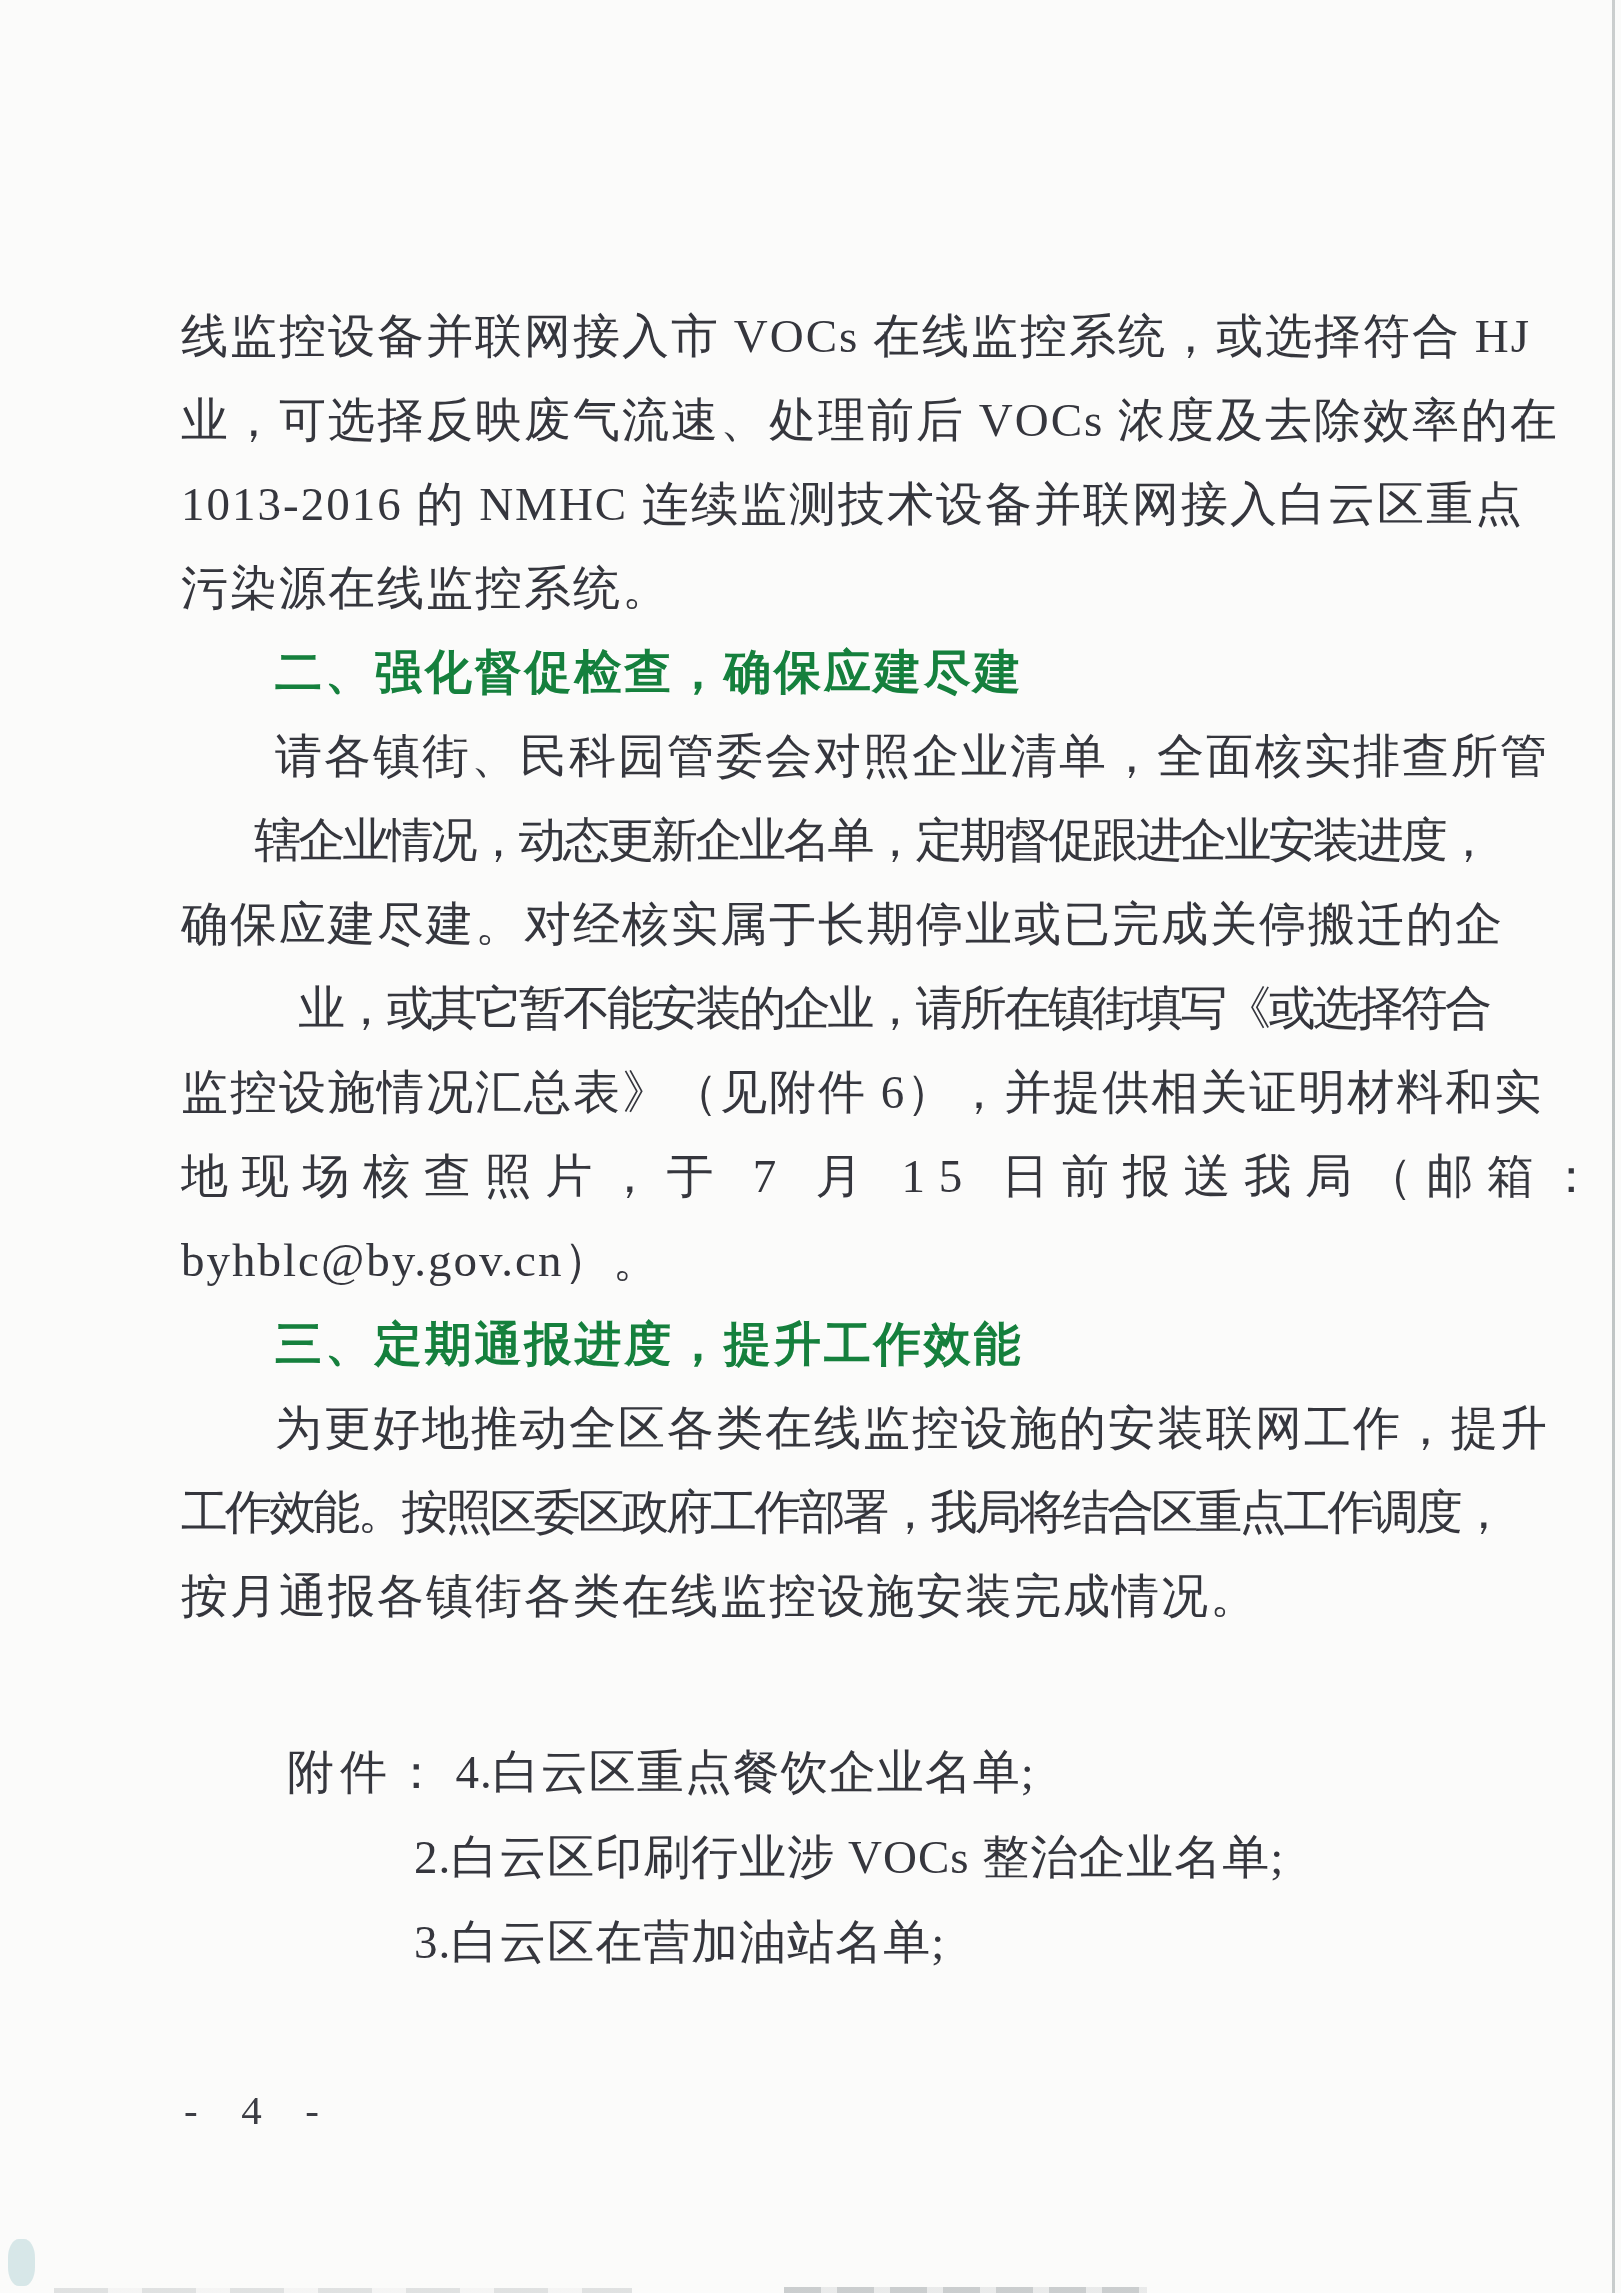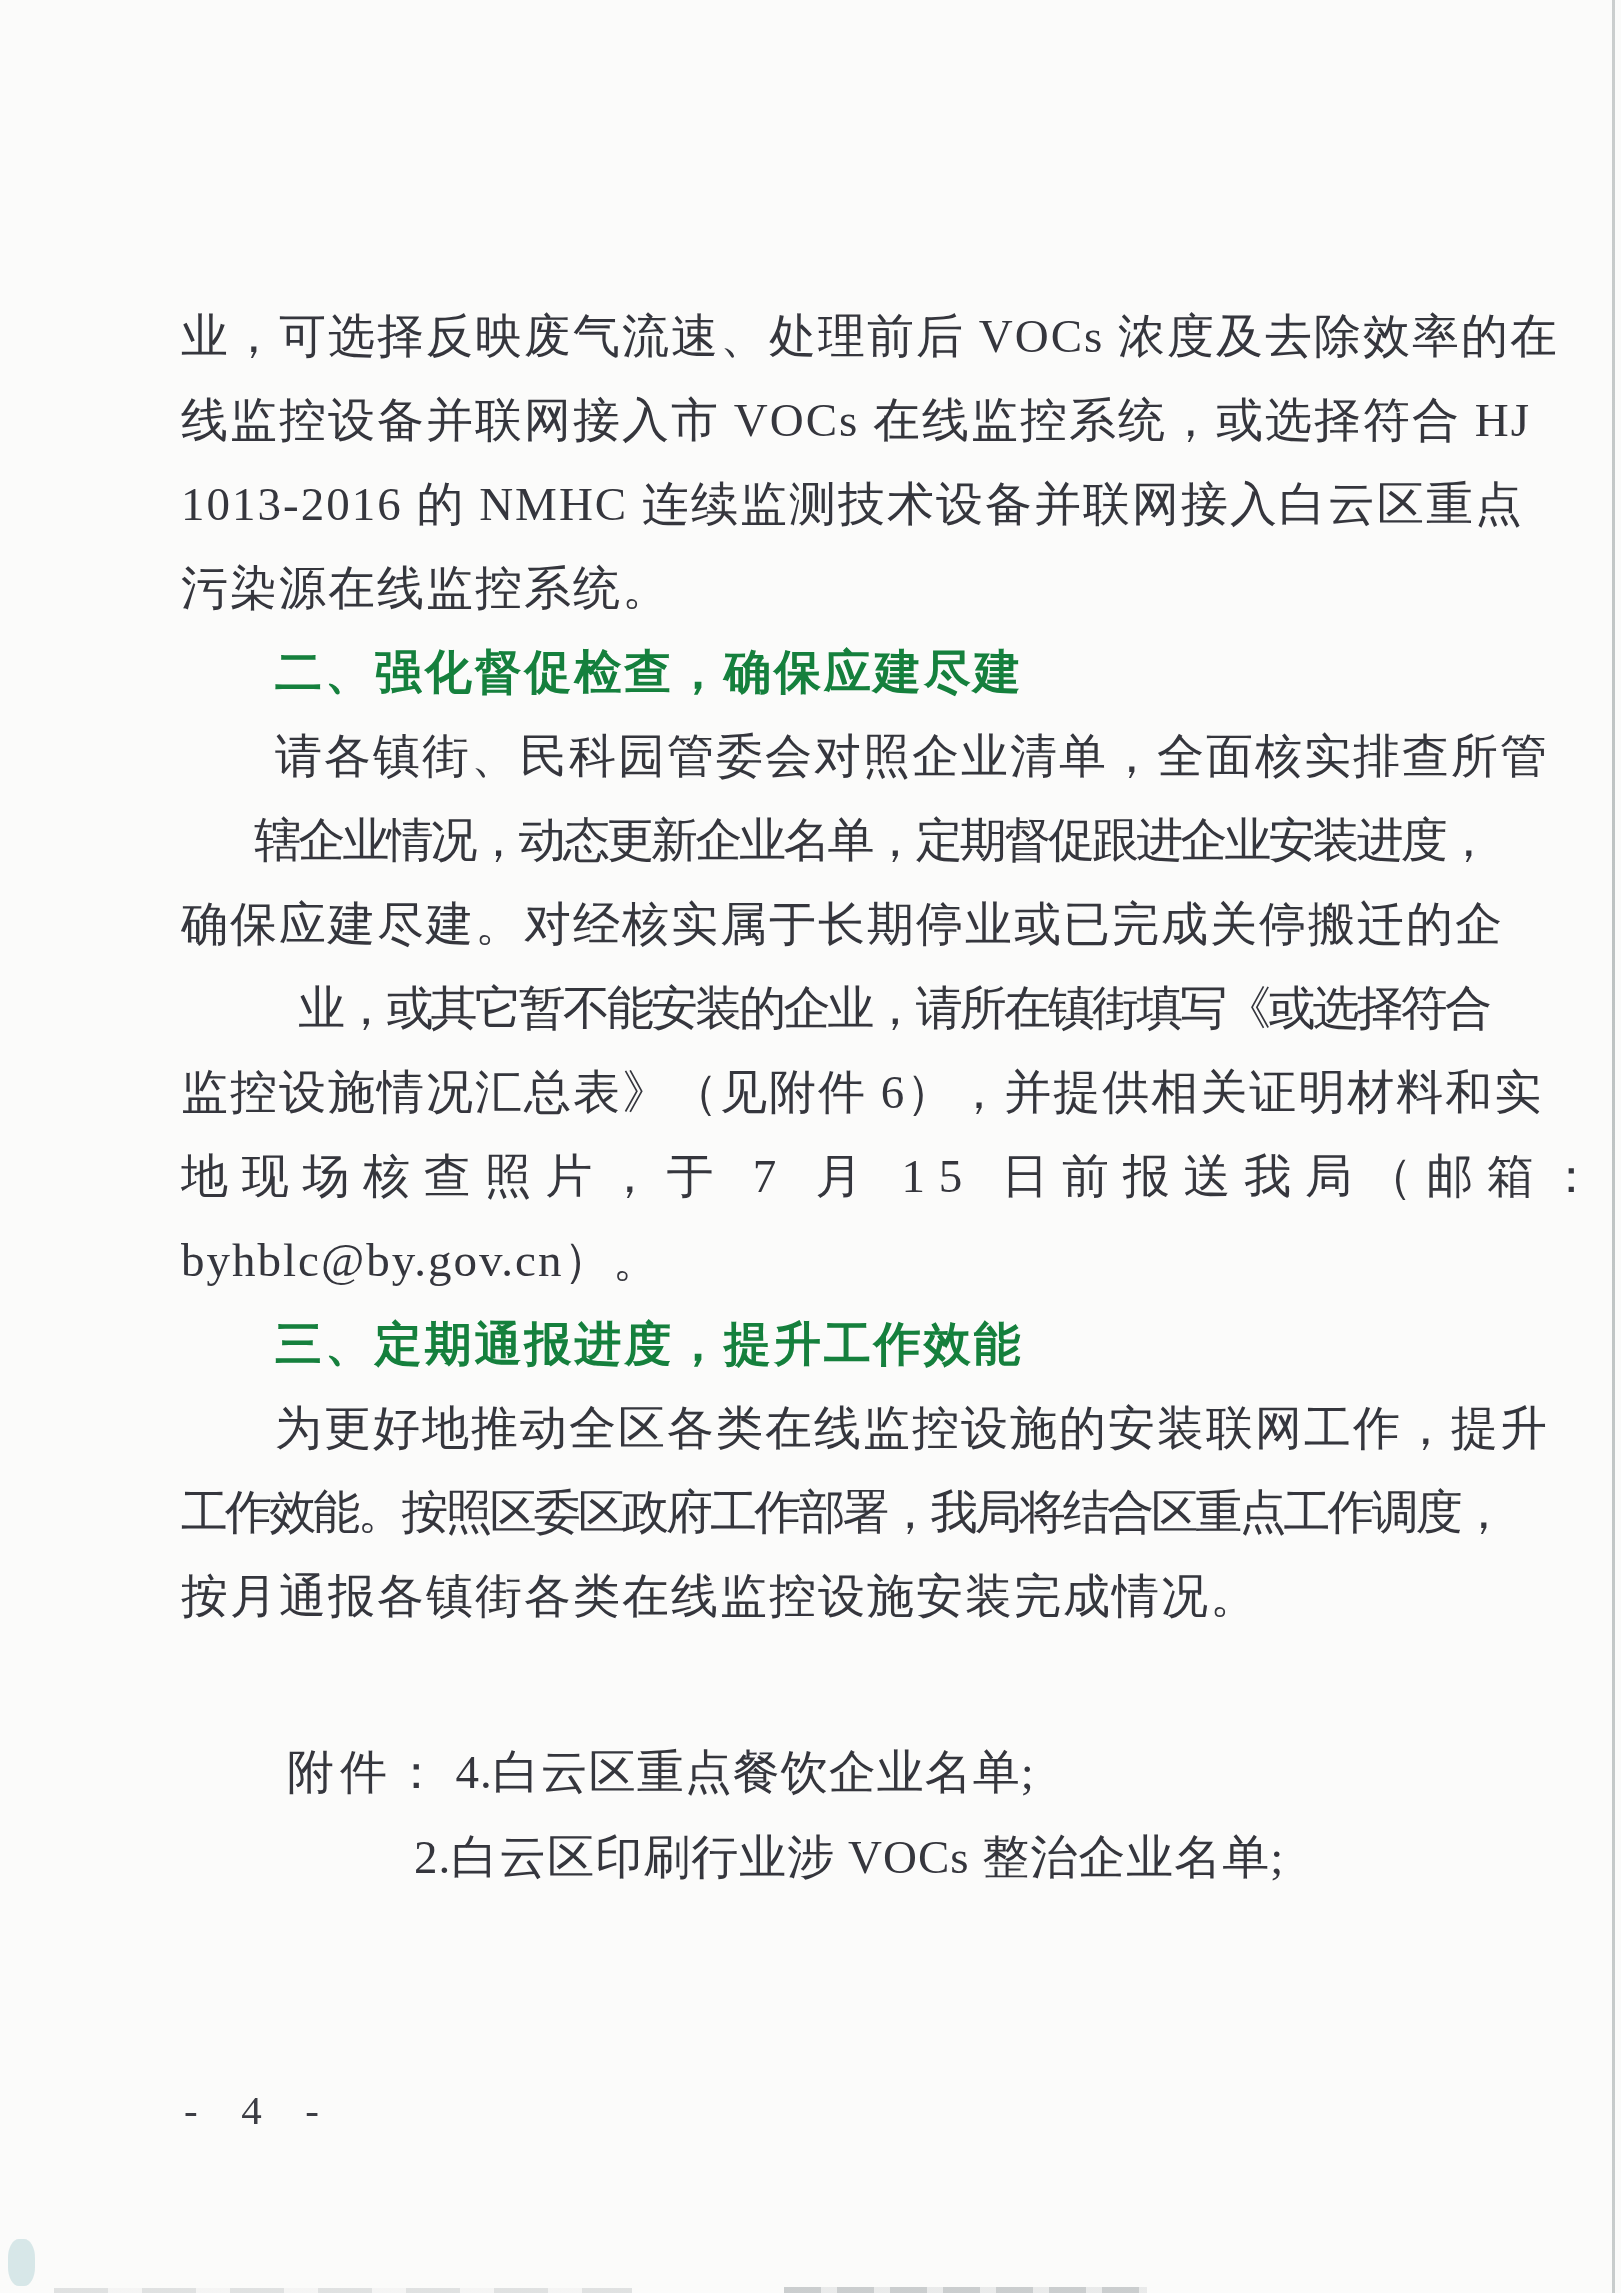--- a/index.html
+++ b/index.html
@@ -65,41 +65,42 @@
     border-radius:40%;
   }
 </style>
 </head>
 <body>
 
 <div class="page">
   <div class="scan-line-right"></div>
 
   <div class="body-text" id="body-lines">
+      <div class="line">线监控设备并联网接入市 VOCs 在线监控系统，或选择符合 HJ</div>
       <div class="line">业，可选择反映废气流速、处理前后 VOCs 浓度及去除效率的在</div>
-      <div class="line">线监控设备并联网接入市 VOCs 在线监控系统，或选择符合 HJ</div>
       <div class="line">1013-2016 的 NMHC 连续监测技术设备并联网接入白云区重点</div>
       <div class="line">污染源在线监控系统。</div>
       <div class="line bold indent">二、强化督促检查，确保应建尽建</div>
       <div class="line indent">请各镇街、民科园管委会对照企业清单，全面核实排查所管</div>
       <div class="line tight">辖企业情况，动态更新企业名单，定期督促跟进企业安装进度，</div>
       <div class="line">确保应建尽建。对经核实属于长期停业或已完成关停搬迁的企</div>
       <div class="line tight">业，或其它暂不能安装的企业，请所在镇街填写《或选择符合</div>
       <div class="line">监控设施情况汇总表》（见附件 6），并提供相关证明材料和实</div>
       <div class="line wide">地现场核查照片，于 7 月 15 日前报送我局（邮箱：</div>
       <div class="line">byhblc@by.gov.cn）。</div>
       <div class="line bold indent">三、定期通报进度，提升工作效能</div>
       <div class="line indent">为更好地推动全区各类在线监控设施的安装联网工作，提升</div>
       <div class="line tight">工作效能。按照区委区政府工作部署，我局将结合区重点工作调度，</div>
       <div class="line">按月通报各镇街各类在线监控设施安装完成情况。</div>
     </div>
 
   <div class="attachments" id="attachment-block">
       <div class="attach-row"><span class="attach-label">附件：</span><span>4.白云区重点餐饮企业名单;</span></div>
       <div class="attach-row offset">2.白云区印刷行业涉 VOCs 整治企业名单;</div>
+      <div class="attach-row offset">3.白云区在营加油站名单;</div>
     </div>
 
   <div class="page-number">- 4 -</div>
 
   <div class="artifact-smudge"></div>
   <div class="artifact-dash"></div>
   <div class="artifact-teal"></div>
 </div>
 
 

